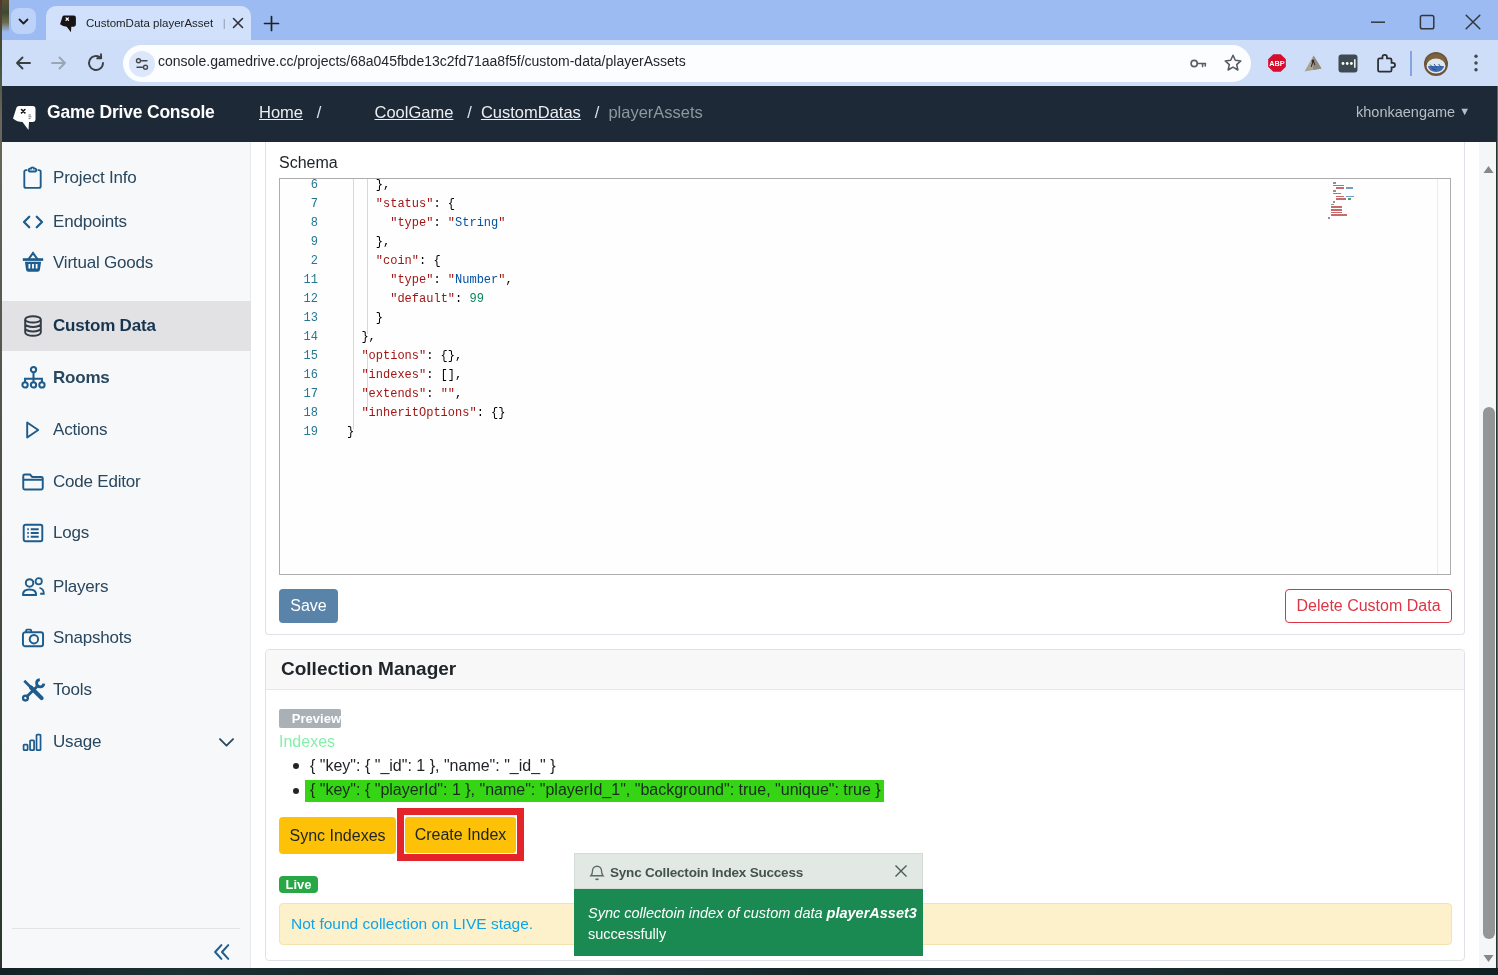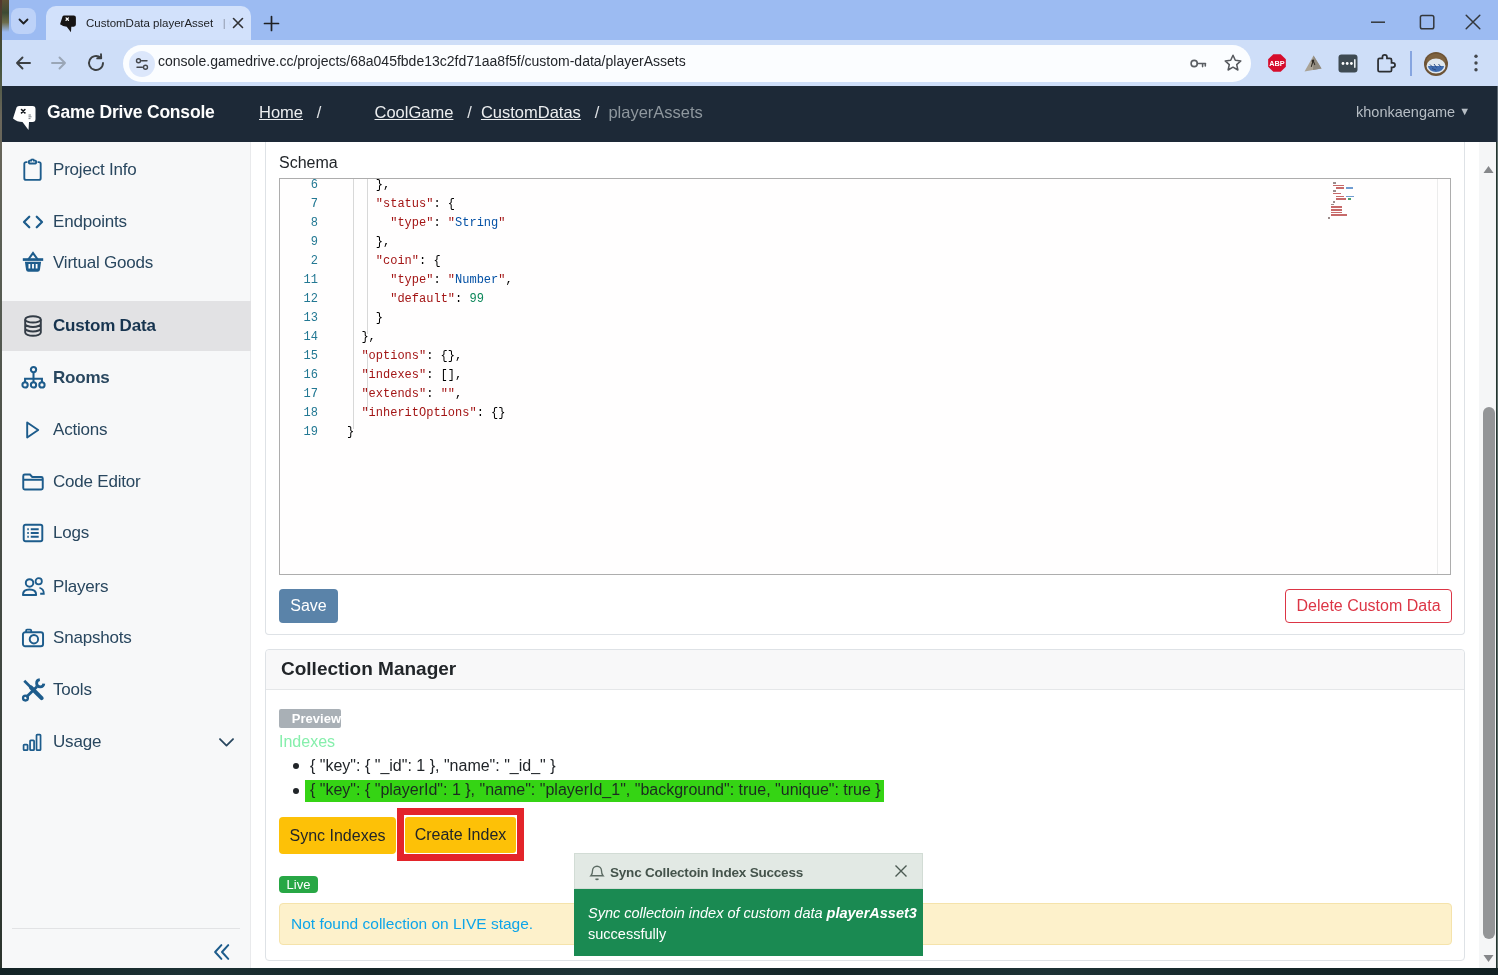--- a/index.html
+++ b/index.html
@@ -152,21 +152,21 @@
     <path d="M9.5 5.5 l3.4 3.4 M12.9 5.5 l-3.4 3.4" stroke="#10141a" stroke-width="1.6" stroke-linecap="round"></path>
     <path d="M16.5 11 h2.4 M16.5 12.8 h3 M16.5 14.6 h2" stroke="#6a7077" stroke-width="0.9"></path>
   </svg>
   <div class="abs" style="left:47px;top:94px;width:300px;height:36px;line-height:36px;font-size:17.5px;font-weight:bold;letter-spacing:-0.2px;color:#fdfdfd;">Game Drive Console</div>
   <div class="abs" style="left:259px;top:97px;height:30px;line-height:30px;font-size:16.5px;color:#eceef0;white-space:nowrap;">
     <span style="text-decoration:underline;">Home</span><span style="color:#dfe2e5;">&nbsp;&nbsp; / &nbsp;</span><span style="text-decoration:underline;margin-left:44px;">CoolGame</span><span style="color:#dfe2e5;">&nbsp;&nbsp; / &nbsp;</span><span style="text-decoration:underline;">CustomDatas</span><span style="color:#dfe2e5;">&nbsp;&nbsp; / &nbsp;</span><span style="color:#8e979e;">playerAssets</span>
   </div>
   <div class="abs" style="left:1356px;top:98px;height:28px;line-height:28px;font-size:14.5px;color:#b6bdc4;">khonkaengame <span style="font-size:11px;position:relative;top:-2px;">▼</span></div>
 
   <div class="abs" id="sidebar">
-    <div class="sideitem" style="top:3px;">
+    <div class="sideitem" style="top:11px;">
       <svg width="23" height="23" viewBox="0 0 16 16">
           <path d="M10 1.5 a.5.5 0 0 1 .5.5 v1 a.5.5 0 0 1 -.5.5 H6 a.5.5 0 0 1 -.5-.5 v-1 a.5.5 0 0 1 .5-.5 h1 a1 1 0 0 1 2 0 Z M4.5 2.5 h-1 A1.2 1.2 0 0 0 2.3 3.7 v10 A1.2 1.2 0 0 0 3.5 14.9 h9 a1.2 1.2 0 0 0 1.2-1.2 v-10 a1.2 1.2 0 0 0 -1.2-1.2 h-1" fill="none" stroke="#1d5c8c" stroke-width="1.3"></path>
         </svg>
       <span class="txt">Project Info</span>
     </div>
     <div class="sideitem" style="top:55px;">
       <svg width="24" height="24" viewBox="0 0 16 16">
           <path d="M5.5 4.5 L2 8 L5.5 11.5 M10.5 4.5 L14 8 L10.5 11.5" fill="none" stroke="#1d5c8c" stroke-width="1.5" stroke-linecap="round" stroke-linejoin="round"></path>
         </svg>
       <span class="txt">Endpoints</span>
@@ -320,21 +320,21 @@
   <div class="abs" style="left:279px;top:709px;width:62px;height:19px;border-radius:2px;background:#a9b0b6;color:#fff;font-size:13px;font-weight:bold;text-align:right;line-height:19px;">Preview</div>
   <div class="abs" style="left:279px;top:733px;font-size:16px;color:#86efac;">Indexes</div>
   <div class="abs" style="left:293px;top:763px;width:6px;height:6px;border-radius:50%;background:#212529;"></div>
   <div class="abs" style="left:310px;top:757px;font-size:16px;color:#212529;">{ "key": { "_id": 1 }, "name": "_id_" }</div>
   <div class="abs" style="left:293px;top:788px;width:6px;height:6px;border-radius:50%;background:#212529;"></div>
   <div class="abs" style="left:305px;top:780px;width:579px;height:22px;background:#35d414;"></div>
   <div class="abs" style="left:310px;top:781px;font-size:16px;color:#1c2b20;">{ "key": { "playerId": 1 }, "name": "playerId_1", "background": true, "unique": true }</div>
   <div class="btn" style="left:279px;top:817px;width:117px;height:37px;background:#fdc107;color:#212529;">Sync Indexes</div>
   <div class="abs" style="left:397px;top:808px;width:127px;height:53px;background:#fff;border:7px solid #e3242a;"></div>
   <div class="btn" style="left:405px;top:817px;width:111px;height:36px;background:#fdc107;color:#212529;border-radius:3px;">Create Index</div>
-  <div class="abs" style="left:279px;top:876px;width:39px;height:17px;border-radius:4px;background:#28a745;color:#fff;font-size:13px;font-weight:normal;text-align:center;line-height:17px;">Live</div>
+  <div class="abs" style="left:279px;top:876px;width:39px;height:17px;border-radius:4px;background:#28a745;color:#fff;font-size:13px;font-weight:bold;text-align:center;line-height:17px;">Live</div>
   <div class="abs" style="left:279px;top:903px;width:1173px;height:42px;background:#fdf1cb;border:1px solid #f5e3ab;border-radius:4px;"></div>
   <div class="abs" style="left:291px;top:915px;font-size:15.5px;color:#0ea5e9;text-align:center;">Not found collection on LIVE stage.</div>
 
   <div class="abs" id="toast" style="left:574px;top:853px;width:349px;height:103px;">
     <div style="position:absolute;left:0;top:0;width:349px;height:36px;background:#e2e9e4;border:1px solid #d2dcd5;"></div>
     <svg style="position:absolute;left:14px;top:11px;" width="18" height="18" viewBox="0 0 16 16">
         <path d="M8 2 a4 4 0 0 1 4 4 c0 2.7 .8 3.8 1.4 4.4 H2.6 C3.2 9.8 4 8.7 4 6 a4 4 0 0 1 4-4 Z" fill="none" stroke="#5c6b63" stroke-width="1.2"></path>
         <path d="M6.8 13 a1.3 1.3 0 0 0 2.4 0" fill="none" stroke="#5c6b63" stroke-width="1.2"></path>
       </svg>
     <div style="position:absolute;left:36px;top:12px;font-size:13.5px;font-weight:bold;letter-spacing:-0.2px;color:#44534b;">Sync Collectoin Index Success</div>

